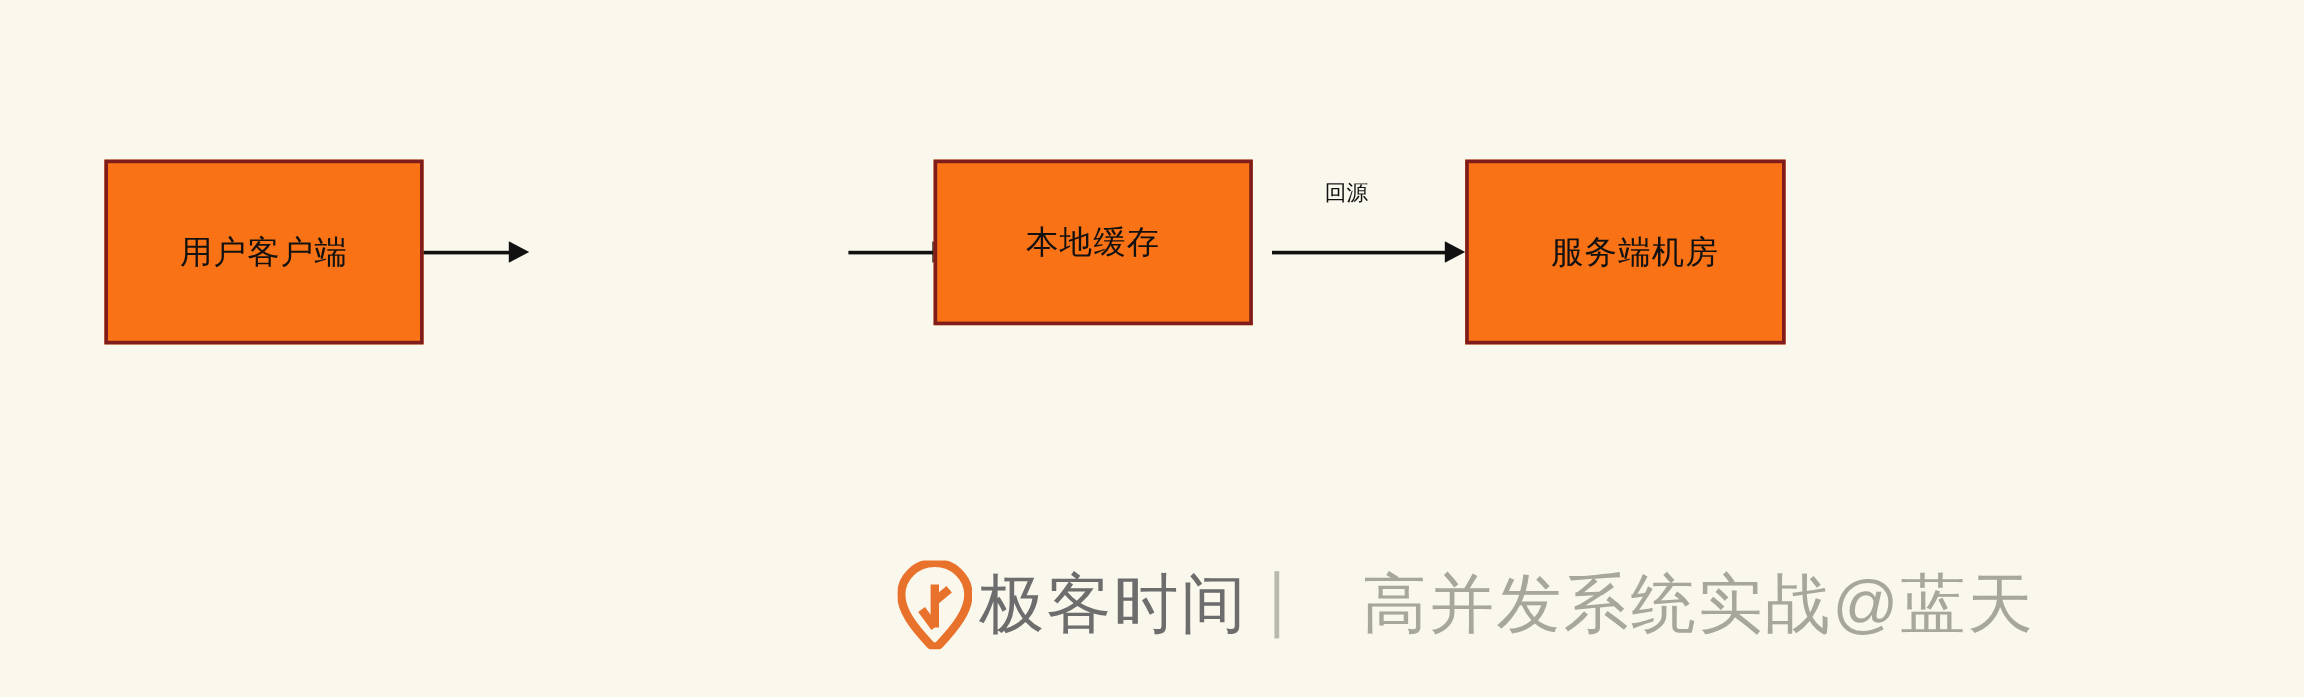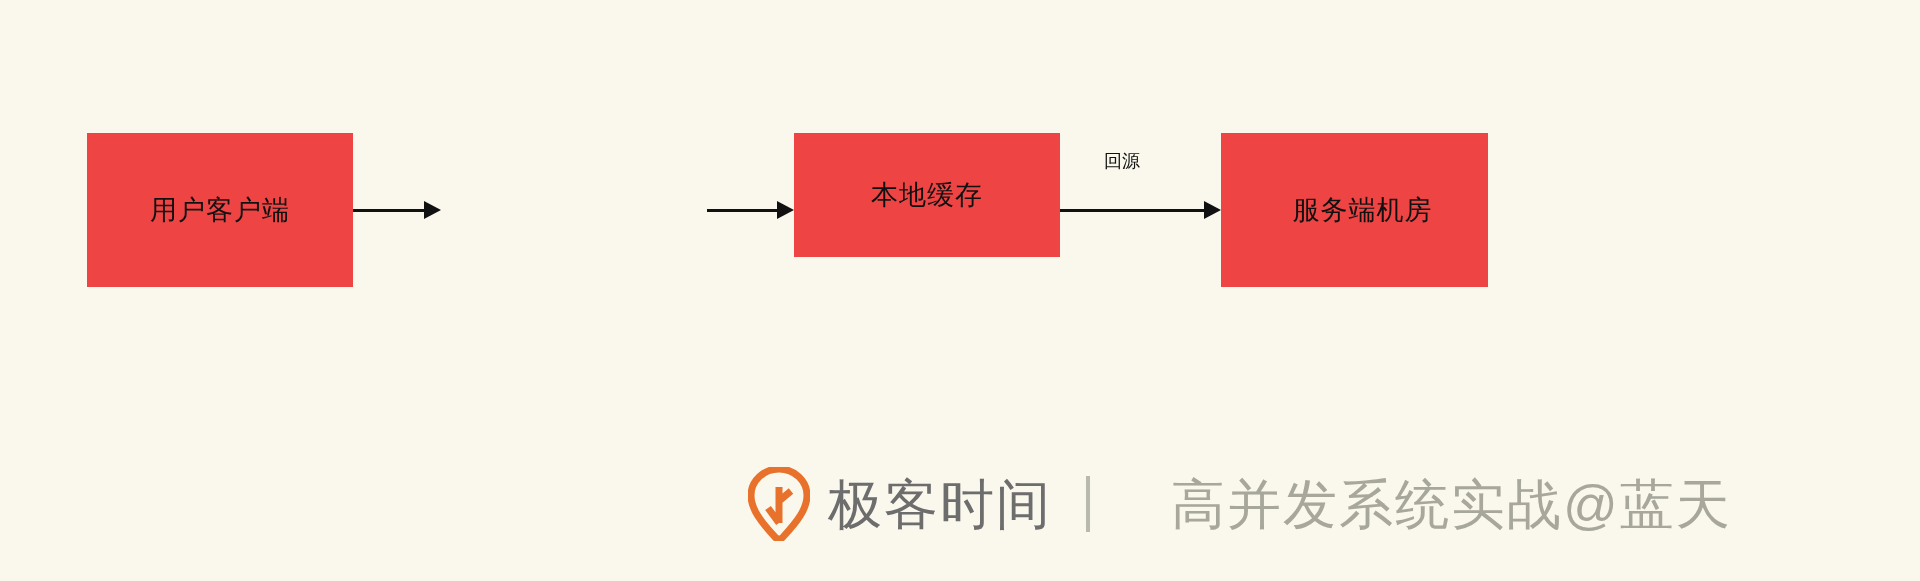--- a/index.html
+++ b/index.html
@@ -20,38 +20,38 @@
     position: absolute;
     left: 0;
     top: 0;
     width: 1920px;
     height: 581px;
   }
 
   .node {
     position: absolute;
     box-sizing: border-box;
-    background: #ef4444;
-    border: 3px solid #ef4444;
+    background: #f97316;
+    border: 3px solid #7f1d1d;
     display: flex;
     align-items: center;
     justify-content: center;
   }
   .node-label {
     font-size: 27px;
     color: #111111;
     letter-spacing: 1px;
     line-height: 1;
     white-space: nowrap;
   }
 
   
   .node-1 { left: 87px;   top: 133px; width: 266px; height: 154px; }
   .node-2 { left: 441px;  top: 133px; width: 266px; height: 154px; }
-  .node-3 { left: 794px;  top: 133px; width: 266px; height: 124px; }
+  .node-3 { left: 778px;  top: 133px; width: 266px; height: 138px; }
   .node-4 { left: 1221px; top: 133px; width: 267px; height: 154px; padding-left: 16px; }
 
   
   .edge {
     position: absolute;
     height: 22px;
     display: block;
   }
   .edge .line {
     position: absolute;
@@ -93,21 +93,21 @@
   .edge-label-1 { left: 1104px; top: 136px; }
 
   
   #watermark {
     position: absolute;
     left: 748px;
     top: 456px;
     height: 96px;
     display: flex;
     align-items: center;
-    gap: 18px;
+    gap: 6px;
   }
   .wm-logo {
     width: 62px;
     height: 74px;
     display: block;
     flex: 0 0 auto;
   }
   .wm-brand {
     font-size: 54px;
     color: #6d6d6d;

